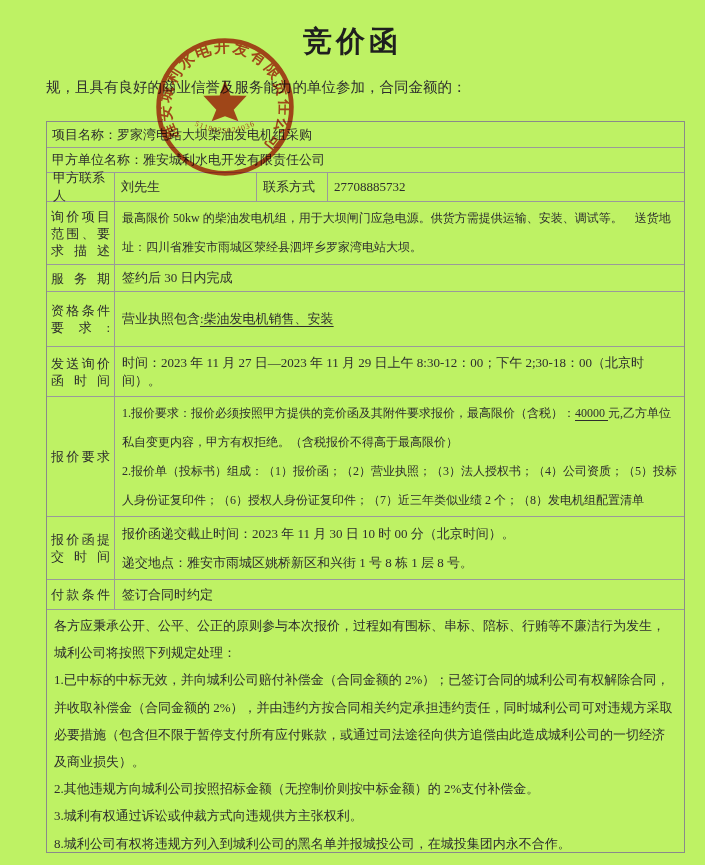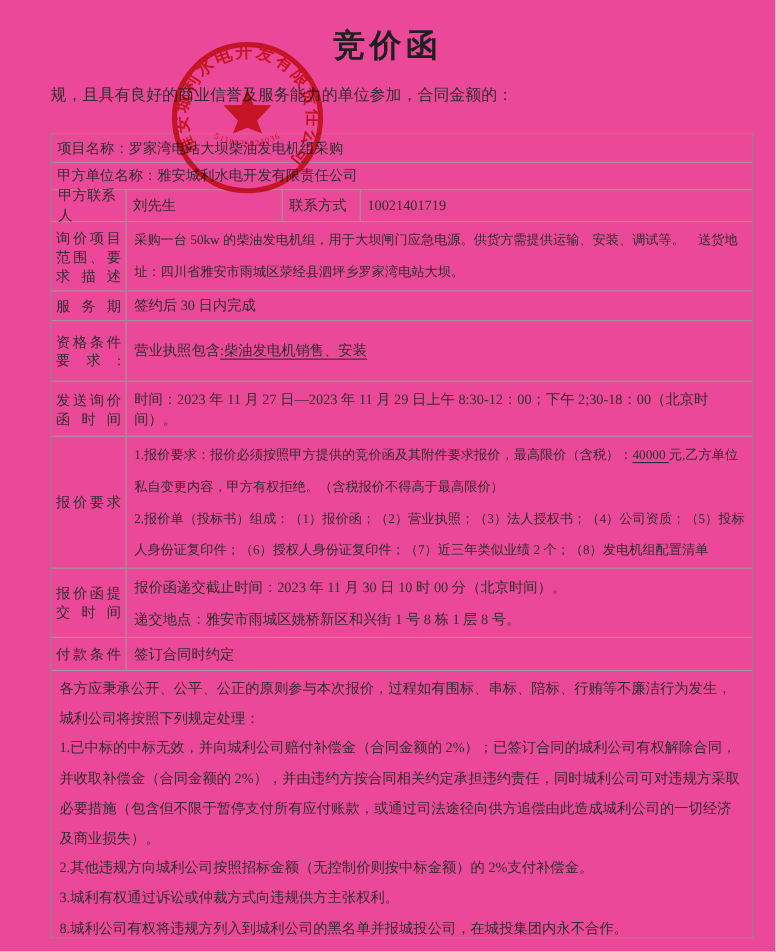--- a/index.html
+++ b/index.html
@@ -1,17 +1,17 @@
 <!DOCTYPE html>
 <html><head>
 <meta charset="utf-8">
 <style>
   html,body{margin:0;padding:0;background:#e8e8e8;}
   .page{
-    width:705px;height:865px;background:#ec4899;position:relative;overflow:hidden;
+    width:705px;height:865px;background:#bef264;position:relative;overflow:hidden;
     font-family:"Liberation Serif","DejaVu Serif",serif;color:#2e2e2e;margin:0 auto;
   }
   .doc-title{
     text-align:center;padding-top:22px;font-size:29px;font-weight:bold;letter-spacing:4px;
     font-family:"Liberation Sans","DejaVu Sans",sans-serif;color:#1f1f1f;
   }
   .intro{margin:13px 45px 0 46px;font-size:14.5px;line-height:25px;}
   .intro .l1{text-indent:30px;}
   .doc-table{
     position:absolute;left:46px;top:121px;width:639px;height:732px;
@@ -63,30 +63,30 @@
       <div class="cell" style="width:68px;flex:0 0 68px;">
           <span>甲方联系人</span>
         </div>
       <div class="cell" style="width:142px;flex:0 0 142px;">
           <span>刘先生</span>
         </div>
       <div class="cell" style="width:71px;flex:0 0 71px;">
           <span>联系方式</span>
         </div>
       <div class="cell" style="flex:1;">
-          <span>10021401719</span>
+          <span>27708885732</span>
         </div>
     </div>
 
     <div class="t-row" style="height:63px;">
       <div class="lbl">
           <div class="lbl-inner">询价项目范围、要求描述</div>
         </div>
       <div class="val small">
-          <div>采购一台 50kw 的柴油发电机组，用于大坝闸门应急电源。供货方需提供运输、安装、调试等。　送货地址：四川省雅安市雨城区荥经县泗坪乡罗家湾电站大坝。</div>
+          <div>最高限价 50kw 的柴油发电机组，用于大坝闸门应急电源。供货方需提供运输、安装、调试等。　送货地址：四川省雅安市雨城区荥经县泗坪乡罗家湾电站大坝。</div>
         </div>
     </div>
 
     <div class="t-row" style="height:27px;font-family:Liberation Serif, serif;">
       <div class="lbl">
           <div class="lbl-inner">服务期</div>
         </div>
       <div class="val">
           <div>签约后 30 日内完成</div>
         </div>

